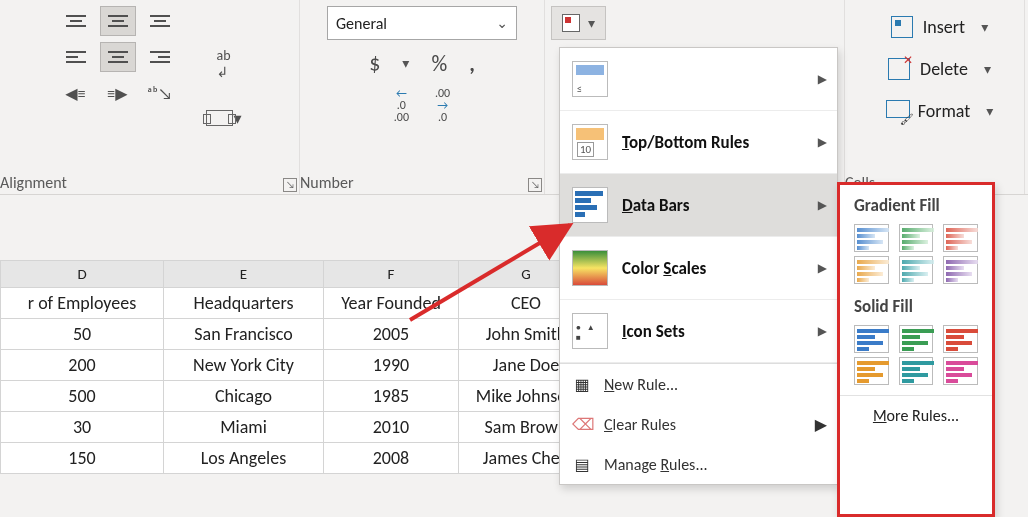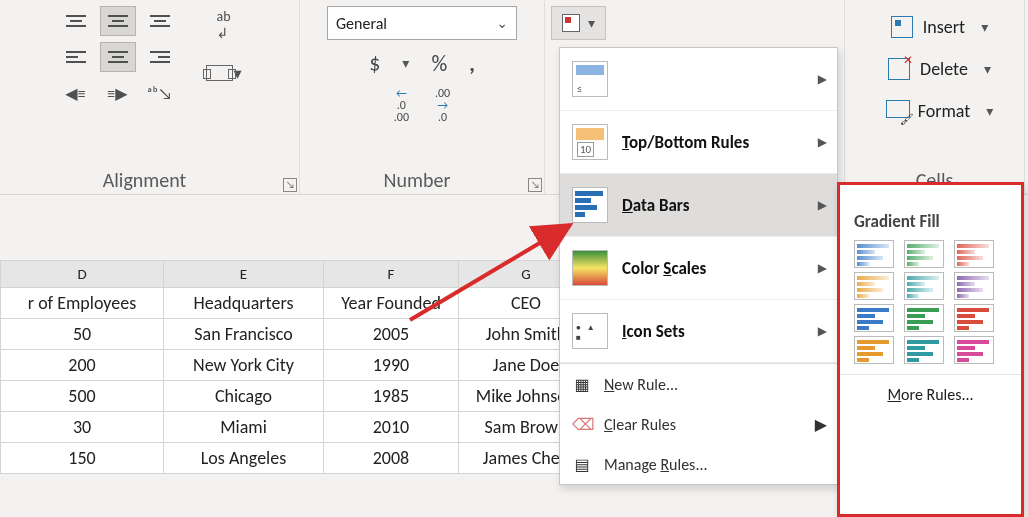--- a/index.html
+++ b/index.html
@@ -24,22 +24,21 @@
     padding: 6px 8px 18px 8px;
     border-right: 1px solid #e1dfde;
     display: flex;
     flex-direction: column;
     align-items: center;
   }
   .group-label {
     position: absolute;
     bottom: 2px;
     left: 0; right: 10px;
-    text-align: center;
-    font-size: 20px;
+    font-size: 16px;
     color: #5a5a5a;
   }
   .dialog-launcher {
     position: absolute;
     right: 2px;
     bottom: 2px;
     width: 14px; height: 14px;
     border: 1px solid #8a8886;
     color:#6b6b6b;
     font-size:10px;
@@ -138,24 +137,24 @@
   .cf-icon.db span:nth-child(4){top:24px;width:10px;}
   
   .cf-icon.cs{background:linear-gradient(#3b8f3b,#f7e463,#d94b3a);}
   
   .cf-icon.is:before{content:"● ▲ ■";position:absolute;left:3px;top:8px;font-size:8px;color:#444;letter-spacing:2px;}
 
   .underline{text-decoration:underline;}
 
   
   .db-sub{
-    position:absolute; left:837px; top:182px; width:187px; height:335px;
+    position:absolute; left:837px; top:182px; width:158px; height:335px;
     background:#fff; border:3px solid #d92b2b; z-index:25;
     box-shadow:2px 4px 8px rgba(0,0,0,.15);
-    padding:16px 0;
+    padding:0 0;
   }
   .db-sub .sect-label{font-weight:600;color:#444;font-size:17px;padding:10px 14px 6px;}
   .swatch-row{display:flex;gap:10px;padding:2px 14px;}
   .swatch{width:40px;height:28px;border:1px solid #bbb;background:#fff;position:relative;}
   .swatch span{position:absolute;left:2px;height:4px;}
   .swatch span:nth-child(1){top:3px;width:32px;}
   .swatch span:nth-child(2){top:9px;width:18px;}
   .swatch span:nth-child(3){top:15px;width:26px;}
   .swatch span:nth-child(4){top:21px;width:12px;}
   .grad span{opacity:.85;}
@@ -241,21 +240,21 @@
                 <span></span>
               </span>
             </div>
         </div>
         <div class="indent-row">
           <div class="smallbtn">◀≡</div>
           <div class="smallbtn">≡▶</div>
           <div class="smallbtn">ᵃᵇ↘</div>
         </div>
       </div>
-      <div style="display:flex;flex-direction:column;gap:18px;padding-top:4px;">
+      <div style="display:flex;flex-direction:column;gap:24px;padding-top:4px;margin-top:39px;">
         <div class="smallbtn">
             <span class="wrap-icon">ab<br>↲</span>
           </div>
         <div class="smallbtn"><span class="merge-icon"></span>▾</div>
       </div>
     </div>
     <div class="group-label">Alignment</div>
     <div class="dialog-launcher">↘</div>
   </div>
 
@@ -396,20 +395,21 @@
         <span></span>
         <span></span>
       </div>
     <div class="swatch c-purple">
         <span></span>
         <span></span>
         <span></span>
         <span></span>
       </div>
   </div>
+  <div class="sect-label">Solid Fill</div>
   <div class="swatch-row solid">
     <div class="swatch c-blue">
         <span></span>
         <span></span>
         <span></span>
         <span></span>
       </div>
     <div class="swatch c-green">
         <span></span>
         <span></span>

